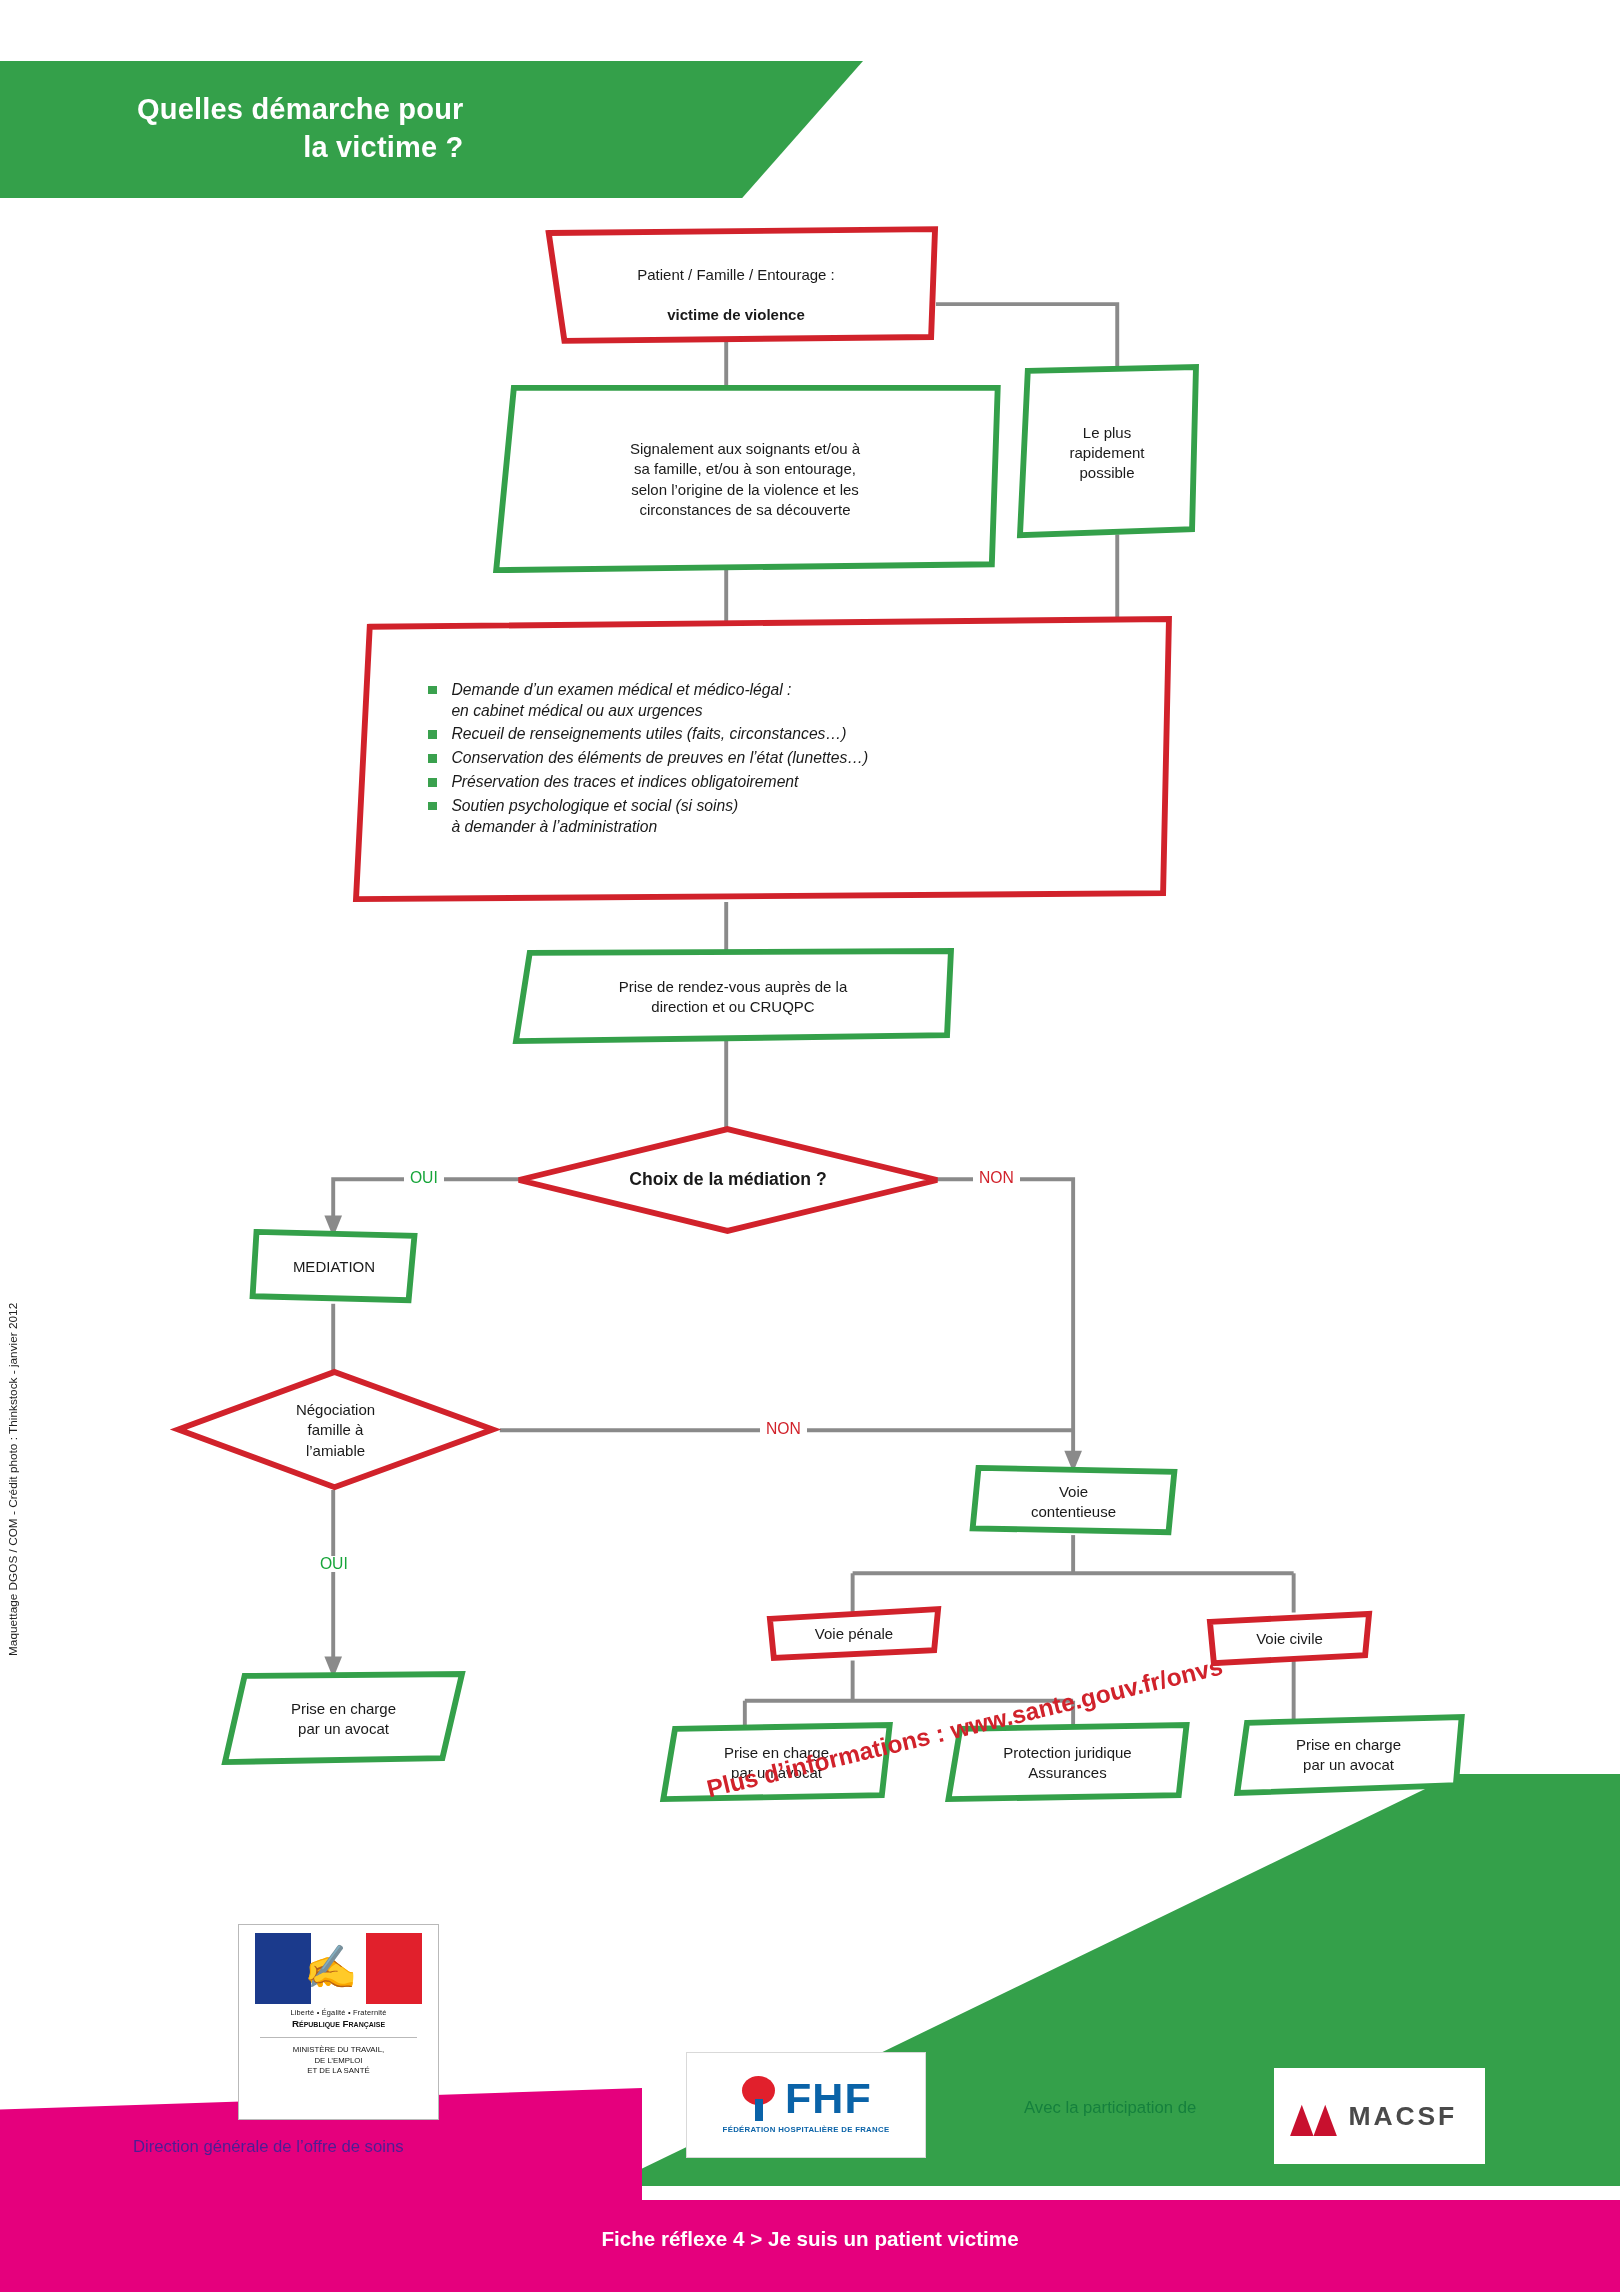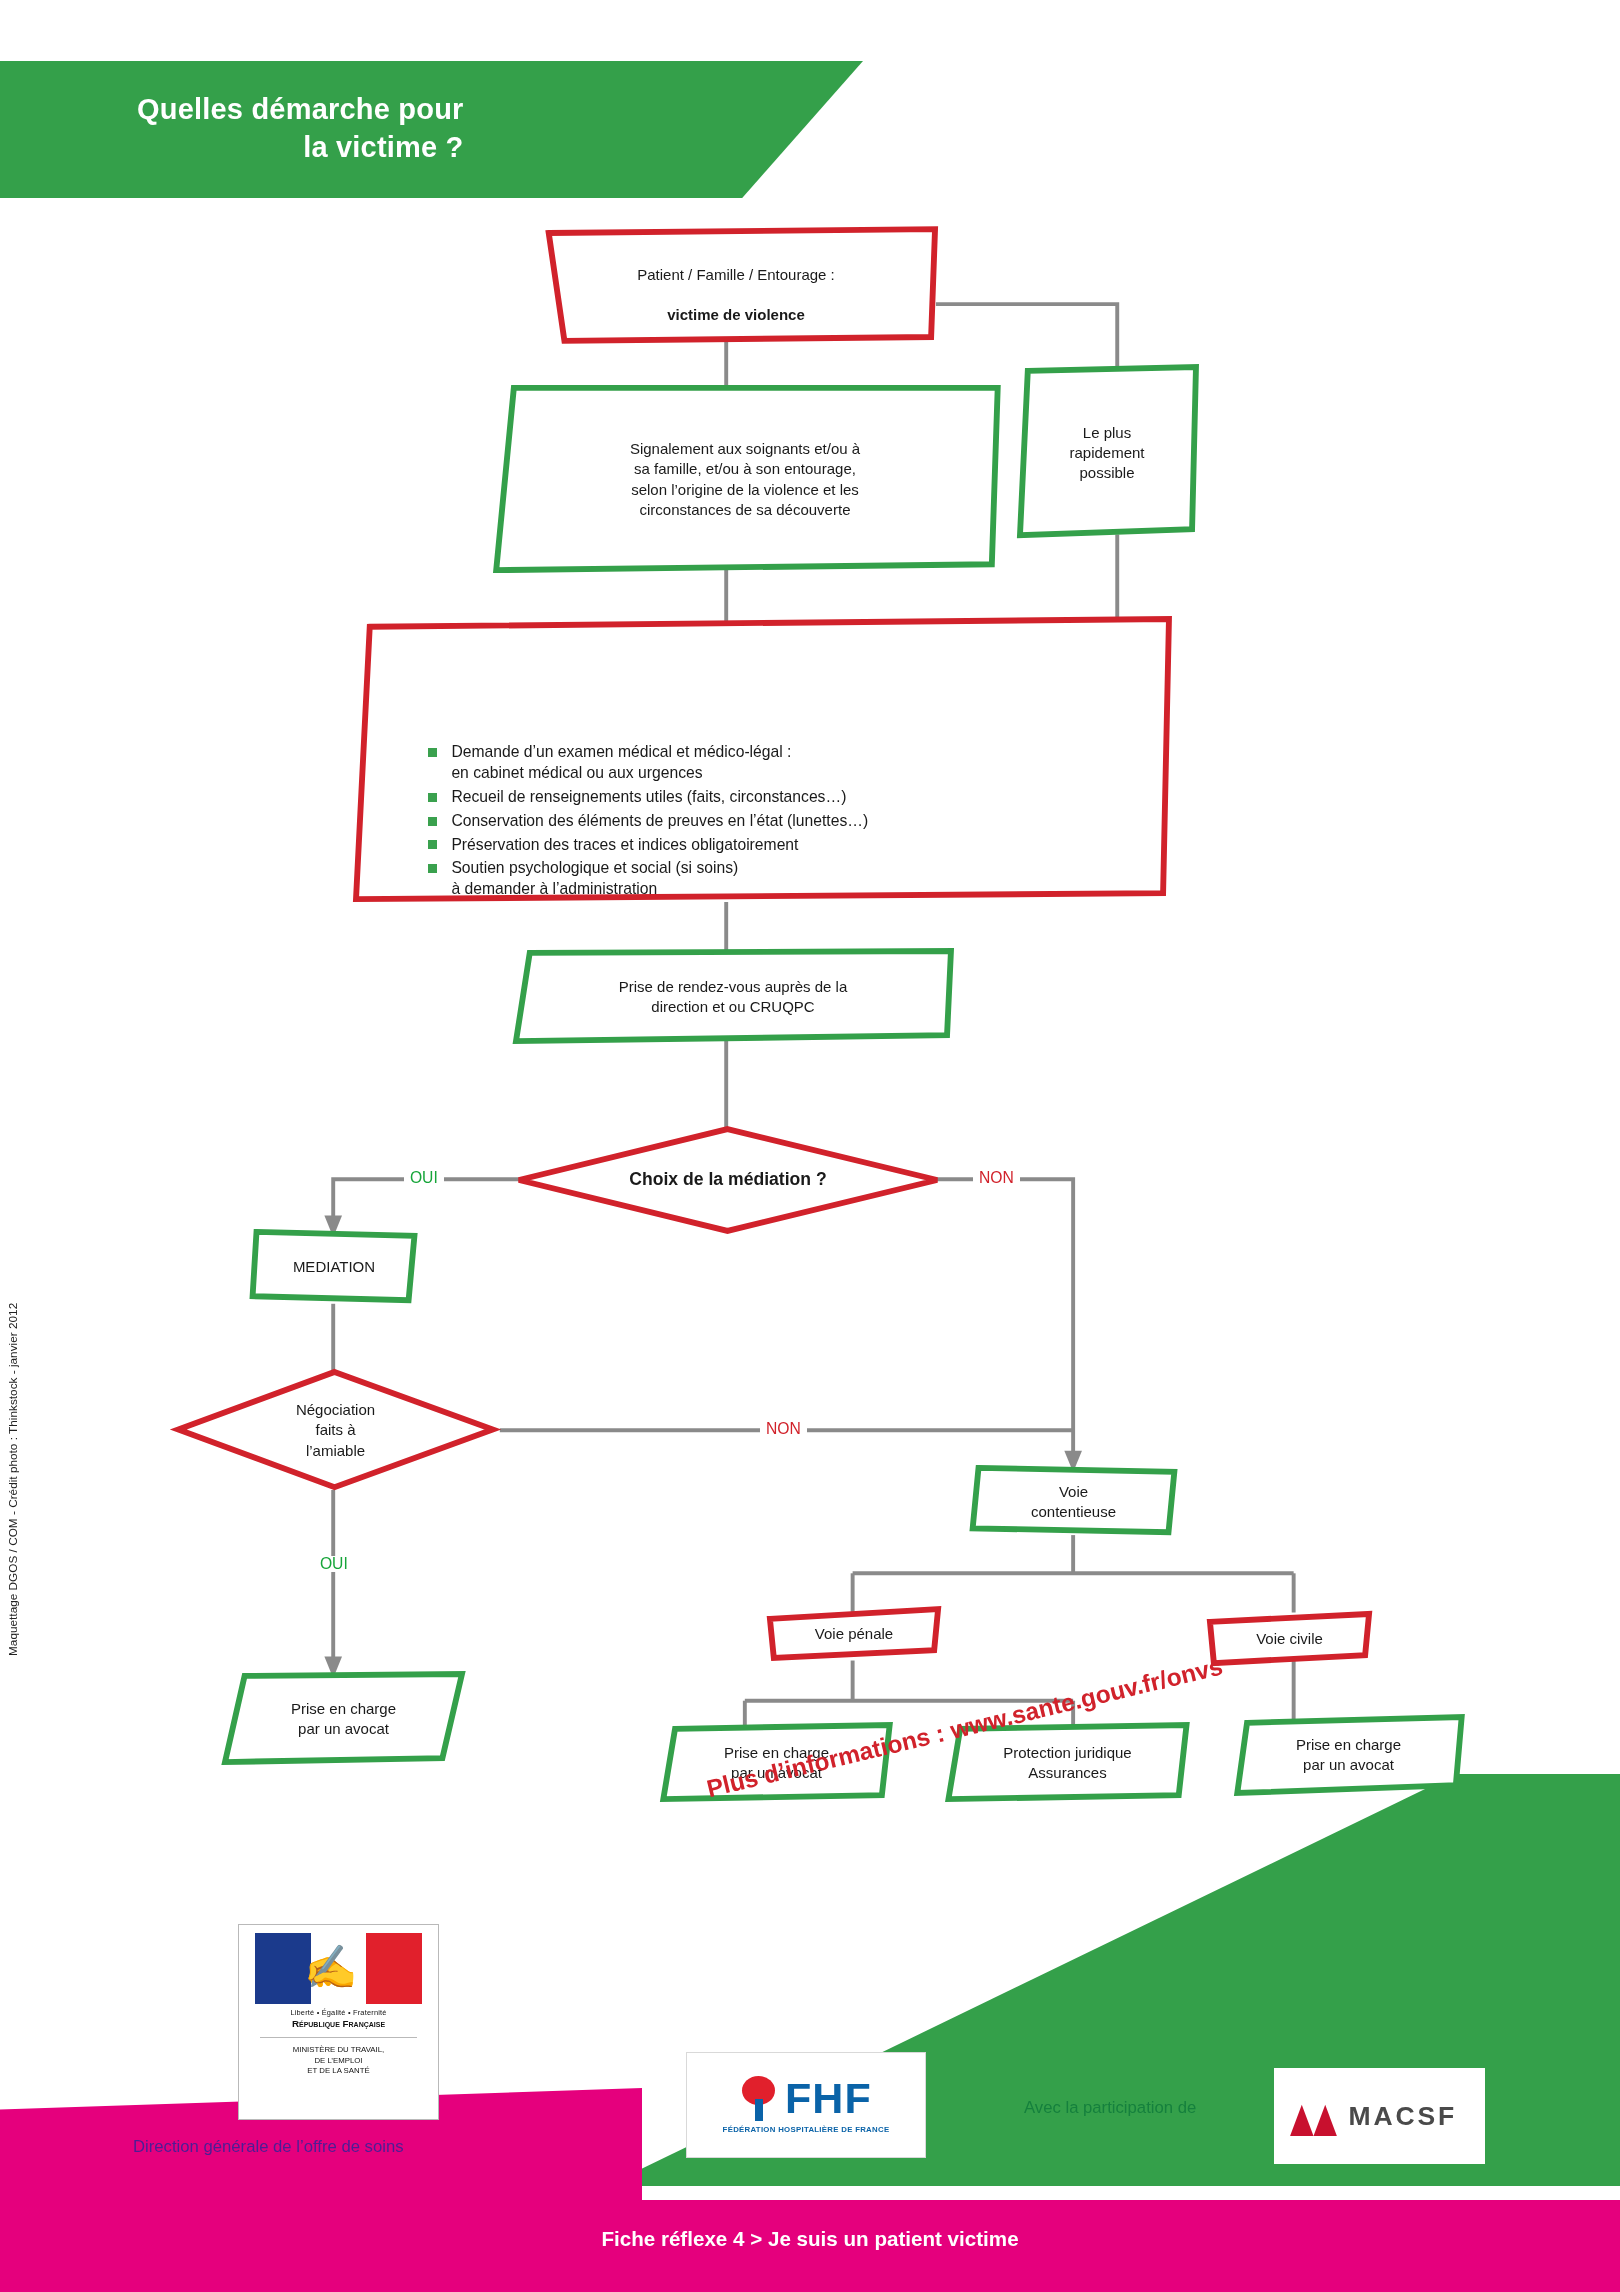--- a/index.html
+++ b/index.html
@@ -30,22 +30,22 @@
     position:relative;z-index:3;text-align:center;color:#1a1a1a;
     font-size:15px;line-height:1.35;white-space:pre-line;
     display:flex;align-items:center;justify-content:center;
     width:100%;height:100%;padding:0 13.7px;box-sizing:border-box;
   }
   .node .txt.bold{font-weight:bold;}
   .node svg.outline{position:absolute;left:0;top:0;overflow:visible;z-index:1;}
 
   
   .listbox .inner{
-    position:relative;z-index:3;display:flex;align-items:flex-end;
-    height:100%;padding-left:76px;box-sizing:border-box;
+    position:relative;z-index:3;display:flex;align-items:center;
+    height:100%;padding-left:76px;box-sizing:border-box;font-style:italic;
   }
   ul.bullets{list-style:none;margin:0;padding:0;}
   ul.bullets li{
     position:relative;padding-left:27.4px;margin:0 0 2.9px 0;
     font-size:15.7px;line-height:1.33;color:#1a1a1a;white-space:pre-line;
   }
   ul.bullets li::before{
     content:"";position:absolute;left:3.9px;top:5.9px;
     width:8.8px;height:8.8px;background:#3aa14e;
   }
@@ -264,21 +264,21 @@
       <polygon points="8,4 170,8 164,74 4,70" fill="#ffffff" stroke="#34a04a" stroke-width="6"></polygon>
     </svg>
     <div class="txt">MEDIATION</div>
   </div>
 
   <div class="node" style="left:174px;top:1368px;width:323px;height:125px;">
     <svg class="outline" width="323" height="125" viewBox="0 0 330 128">
       <polygon points="164,4 326,63 164,122 4,63" fill="#ffffff" stroke="#d1222b" stroke-width="6"></polygon>
     </svg>
     <div class="txt">Négociation
-faits à
+famille à
 l’amiable</div>
   </div>
 
   <div class="node" style="left:221px;top:1672px;width:245px;height:94px;">
     <svg class="outline" width="245" height="94" viewBox="0 0 250 96">
       <polygon points="24,4 246,2 226,88 4,92" fill="#ffffff" stroke="#34a04a" stroke-width="6"></polygon>
     </svg>
     <div class="txt">Prise en charge
 par un avocat</div>
   </div>

